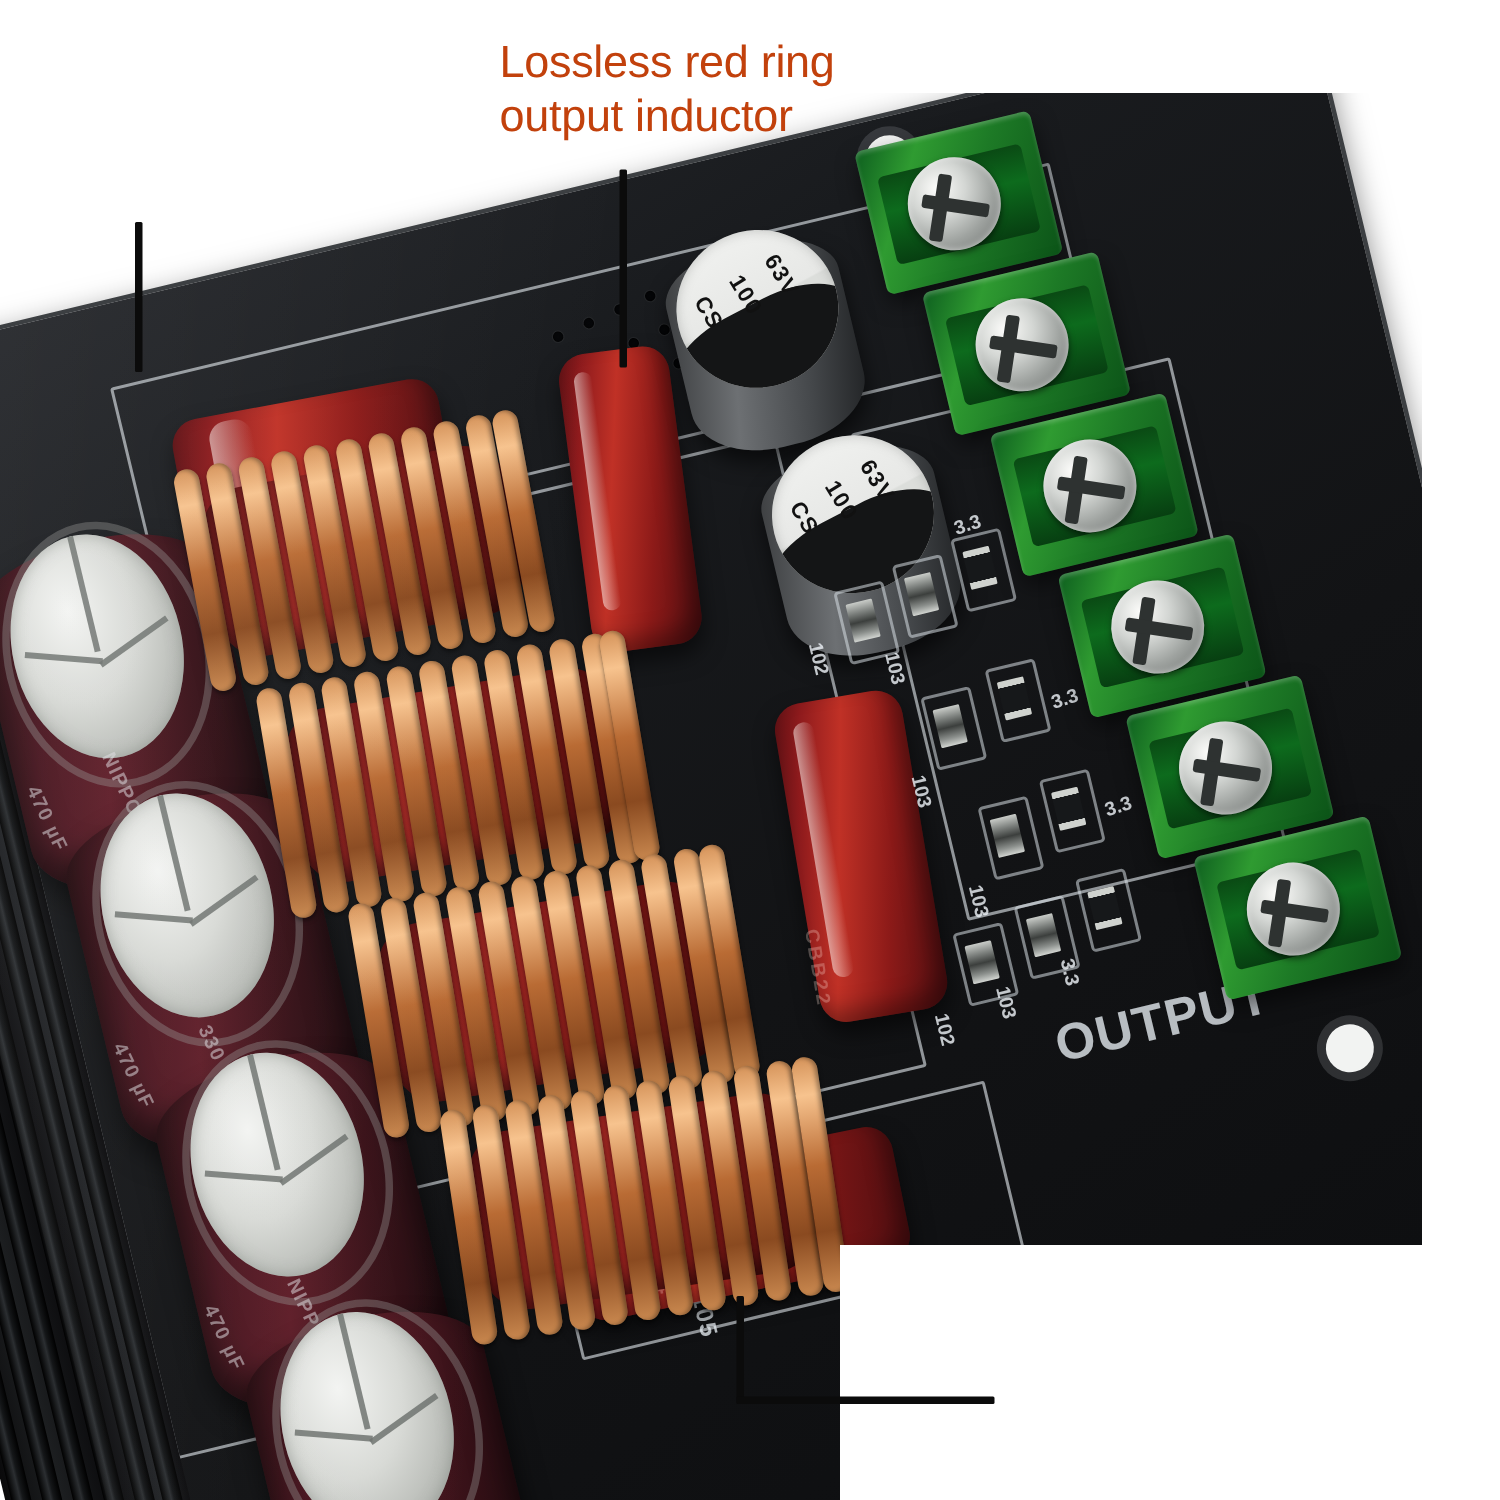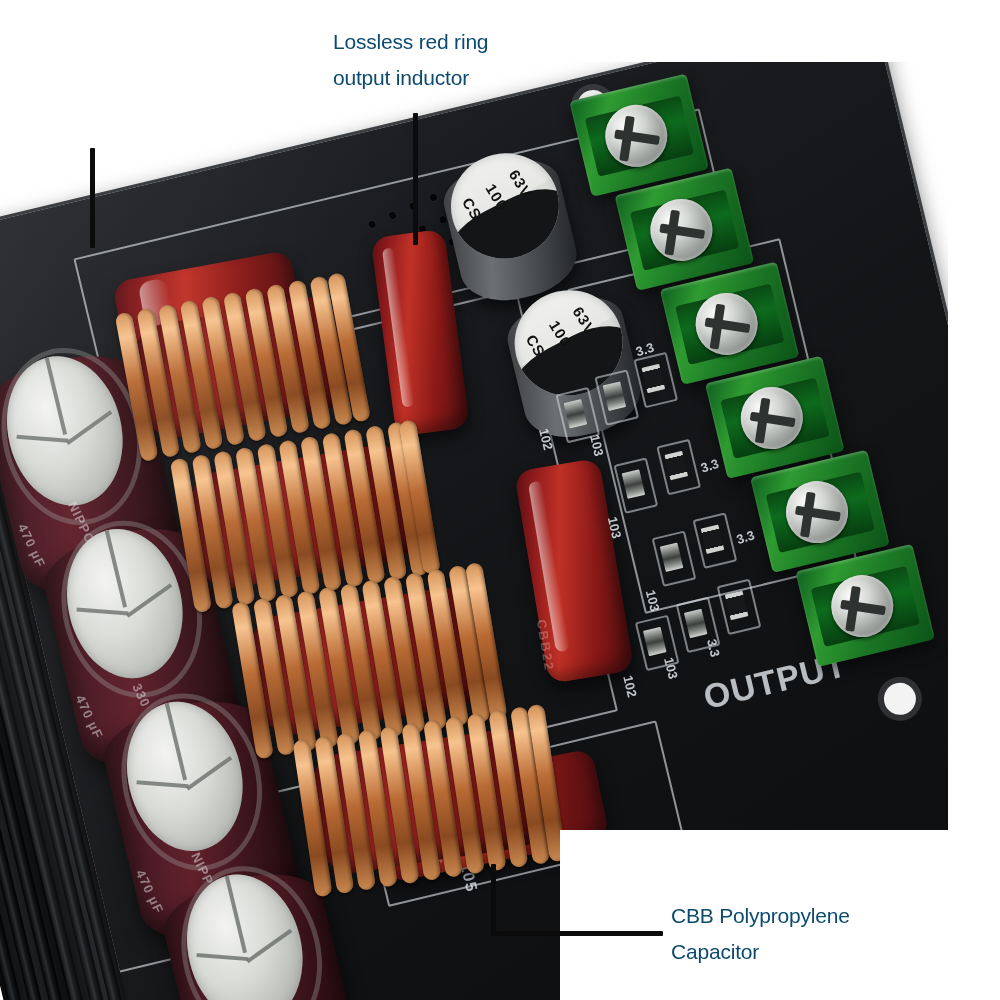--- a/index.html
+++ b/index.html
@@ -1,21 +1,21 @@
 <!DOCTYPE html>
 <html><head>
 <meta charset="utf-8">
 <style>
   html,body{margin:0;padding:0;background:#ffffff;}
   body{width:1000px;height:1000px;overflow:hidden;font-family:"Liberation Sans",sans-serif;}
   #stage{position:relative;width:1000px;height:1000px;background:#ffffff;overflow:hidden;}
 
   
-  .ann{position:absolute;color:#0c4a6e;font-family:"Liberation Sans",sans-serif;
-       font-size:21px;line-height:36px;font-weight:400;letter-spacing:-0.2px;white-space:pre-line;}
+  .ann{position:absolute;color:#c2410c;font-family:"Liberation Sans",sans-serif;
+       font-size:30px;line-height:36px;font-weight:400;letter-spacing:-0.2px;white-space:pre-line;}
   .leader-v{position:absolute;background:#0b0b0b;width:5px;border-radius:1px;}
   .leader-h{position:absolute;background:#0b0b0b;height:5px;border-radius:1px;}
 
   
   #pcb-wrap{position:absolute;left:0;top:0;width:1000px;height:1000px;}
   #pcb{position:absolute;left:-55px;top:120px;width:1010px;height:980px;
        transform:rotate(-13.5deg);transform-origin:50% 30%;
        background:
          linear-gradient(160deg,#24262a 0%,#191b1e 22%,#121315 55%,#0c0d0f 100%);
        box-shadow:0 0 0 3px #3c3f42, 0 6px 22px rgba(0,0,0,.55);
@@ -382,18 +382,16 @@
   <div class="mask" style="left:0;top:0;width:1000px;height:62px;"></div>
   <div class="mask" style="left:948px;top:0;width:60px;height:1000px;"></div>
   <div class="mask" style="left:560px;top:830px;width:460px;height:200px;"></div>
 
   <div class="leader-v" style="left:90px;top:148px;height:100px;"></div>
 
   <div class="ann" style="left:333px;top:24px;width:280px;">Lossless red ring
 output inductor</div>
   <div class="leader-v" style="left:413px;top:113px;height:132px;"></div>
 
-  <div class="ann" style="left:671px;top:898px;width:320px;">CBB Polypropylene
-Capacitor</div>
   <div class="leader-v" style="left:491px;top:864px;height:72px;"></div>
   <div class="leader-h" style="left:491px;top:931px;width:172px;"></div>
 
 </div>
 
 </body></html>

